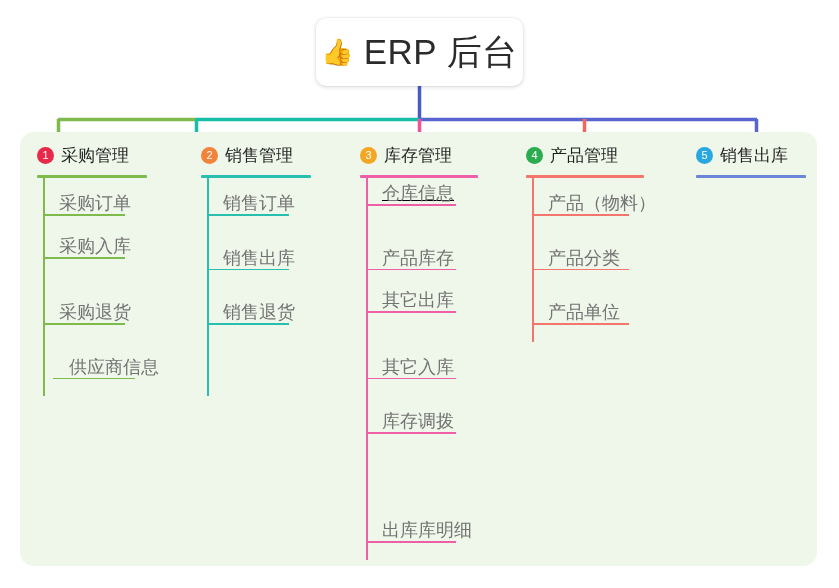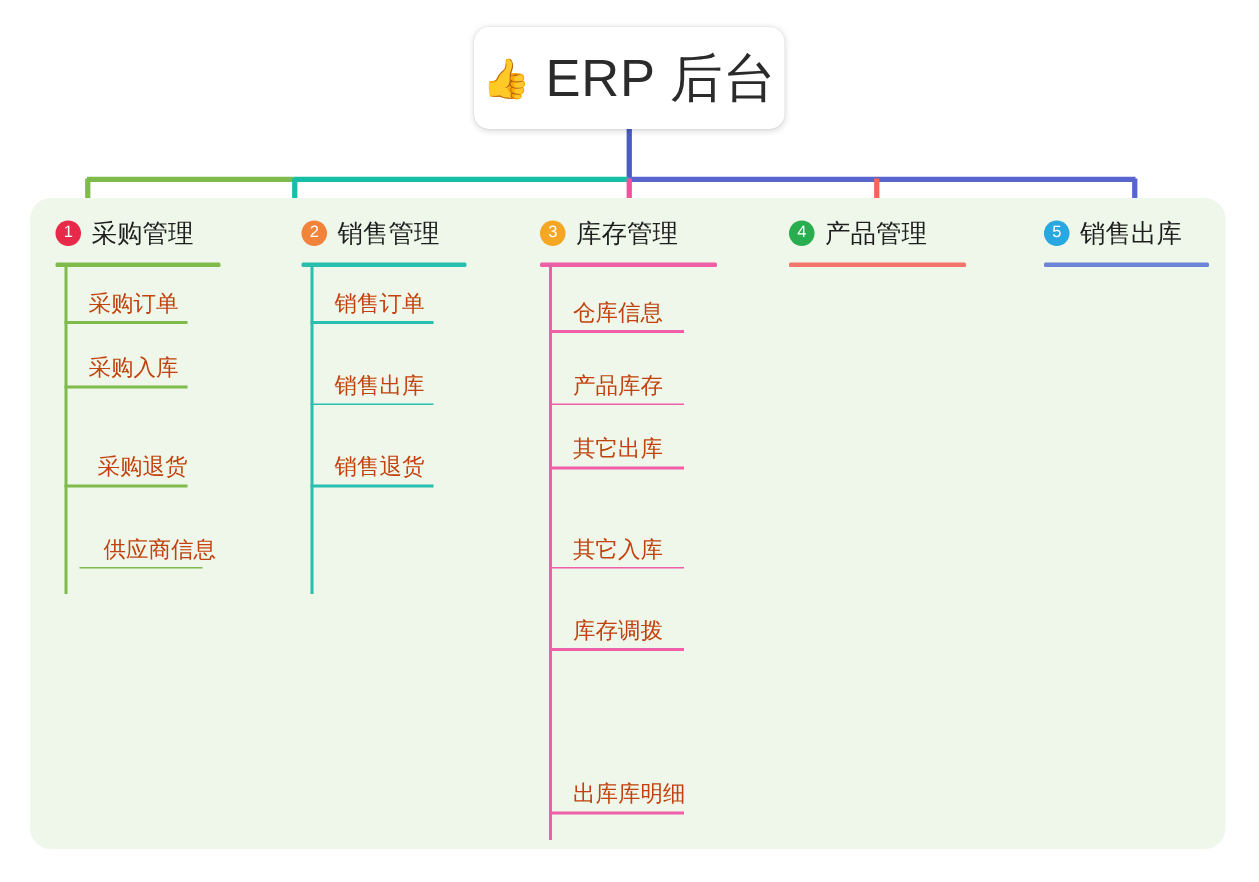--- a/index.html
+++ b/index.html
@@ -49,21 +49,21 @@
     text-align: center; flex: 0 0 auto;
     font-family: "Liberation Sans", sans-serif;
   }
   .cat-label { font-size: 17px; color: #1f1f1f; white-space: nowrap; }
   .cat-rule { height: 3px; margin-top: 7px; border-radius: 1px; }
 
   .leaves { position: relative; margin-top: 0; }
   .spine { position: absolute; left: 6px; top: 0; width: 2px; }
   .leaf { position: relative; }
   .leaf-text {
-    font-size: 15px; color: #c2410c; white-space: nowrap;
+    font-size: 18px; color: #737373; white-space: nowrap;
     padding-left: 22px; height: 22px; line-height: 22px;
   }
   .leaf-rule { height: 1.6px; margin-left: 6px; }
 </style>
 </head>
 <body>
 
 <div id="canvas">
 
   <svg id="connectors" viewBox="0 0 839 588" width="839" height="588" aria-hidden="true">
@@ -138,21 +138,21 @@
         </div>
       </div>
       <div class="column" style="left: 360px;">
         <div class="col-head">
           <span class="badge" style="background: rgb(245, 166, 35);">3</span>
           <span class="cat-label">库存管理</span>
         </div>
         <div class="cat-rule" style="width: 118px; background: rgb(238, 95, 167);"></div>
         <div class="leaves" style="height: 381.5px;">
           <div class="spine" style="background: rgb(238, 95, 167); height: 381.5px;"></div>
-          <div class="leaf" style="position: absolute; left: 0px; top: 20px;">
+          <div class="leaf" style="position: absolute; left: 0px; top: 4px; text-decoration: underline;">
             <div class="leaf-text">仓库信息</div>
             <div class="leaf-rule" style="width: 90px; background: rgb(238, 95, 167);"></div>
           </div>
           <div class="leaf" style="position: absolute; left: 0px; top: 68.5px;">
             <div class="leaf-text">产品库存</div>
             <div class="leaf-rule" style="width: 90px; background: rgb(238, 95, 167);"></div>
           </div>
           <div class="leaf" style="position: absolute; left: 0px; top: 111px;">
             <div class="leaf-text">其它出库</div>
             <div class="leaf-rule" style="width: 90px; background: rgb(238, 95, 167);"></div>
@@ -170,20 +170,35 @@
             <div class="leaf-rule" style="width: 90px; background: rgb(238, 95, 167);"></div>
           </div>
         </div>
       </div>
       <div class="column" style="left: 526px;">
         <div class="col-head">
           <span class="badge" style="background: rgb(42, 173, 79);">4</span>
           <span class="cat-label">产品管理</span>
         </div>
         <div class="cat-rule" style="width: 118px; background: rgb(244, 117, 107);"></div>
+        <div class="leaves" style="height: 163.5px;">
+          <div class="spine" style="background: rgb(244, 117, 107); height: 163.5px;"></div>
+          <div class="leaf" style="position: absolute; left: 0px; top: 14px;">
+            <div class="leaf-text">产品（物料）</div>
+            <div class="leaf-rule" style="width: 97px; background: rgb(244, 117, 107);"></div>
+          </div>
+          <div class="leaf" style="position: absolute; left: 0px; top: 68.5px;">
+            <div class="leaf-text">产品分类</div>
+            <div class="leaf-rule" style="width: 97px; background: rgb(244, 117, 107);"></div>
+          </div>
+          <div class="leaf" style="position: absolute; left: 0px; top: 123px;">
+            <div class="leaf-text">产品单位</div>
+            <div class="leaf-rule" style="width: 97px; background: rgb(244, 117, 107);"></div>
+          </div>
+        </div>
       </div>
       <div class="column" style="left: 696px;">
         <div class="col-head">
           <span class="badge" style="background: rgb(41, 167, 224);">5</span>
           <span class="cat-label">销售出库</span>
         </div>
         <div class="cat-rule" style="width: 110px; background: rgb(107, 134, 216);"></div>
       </div>
     </div>
 

